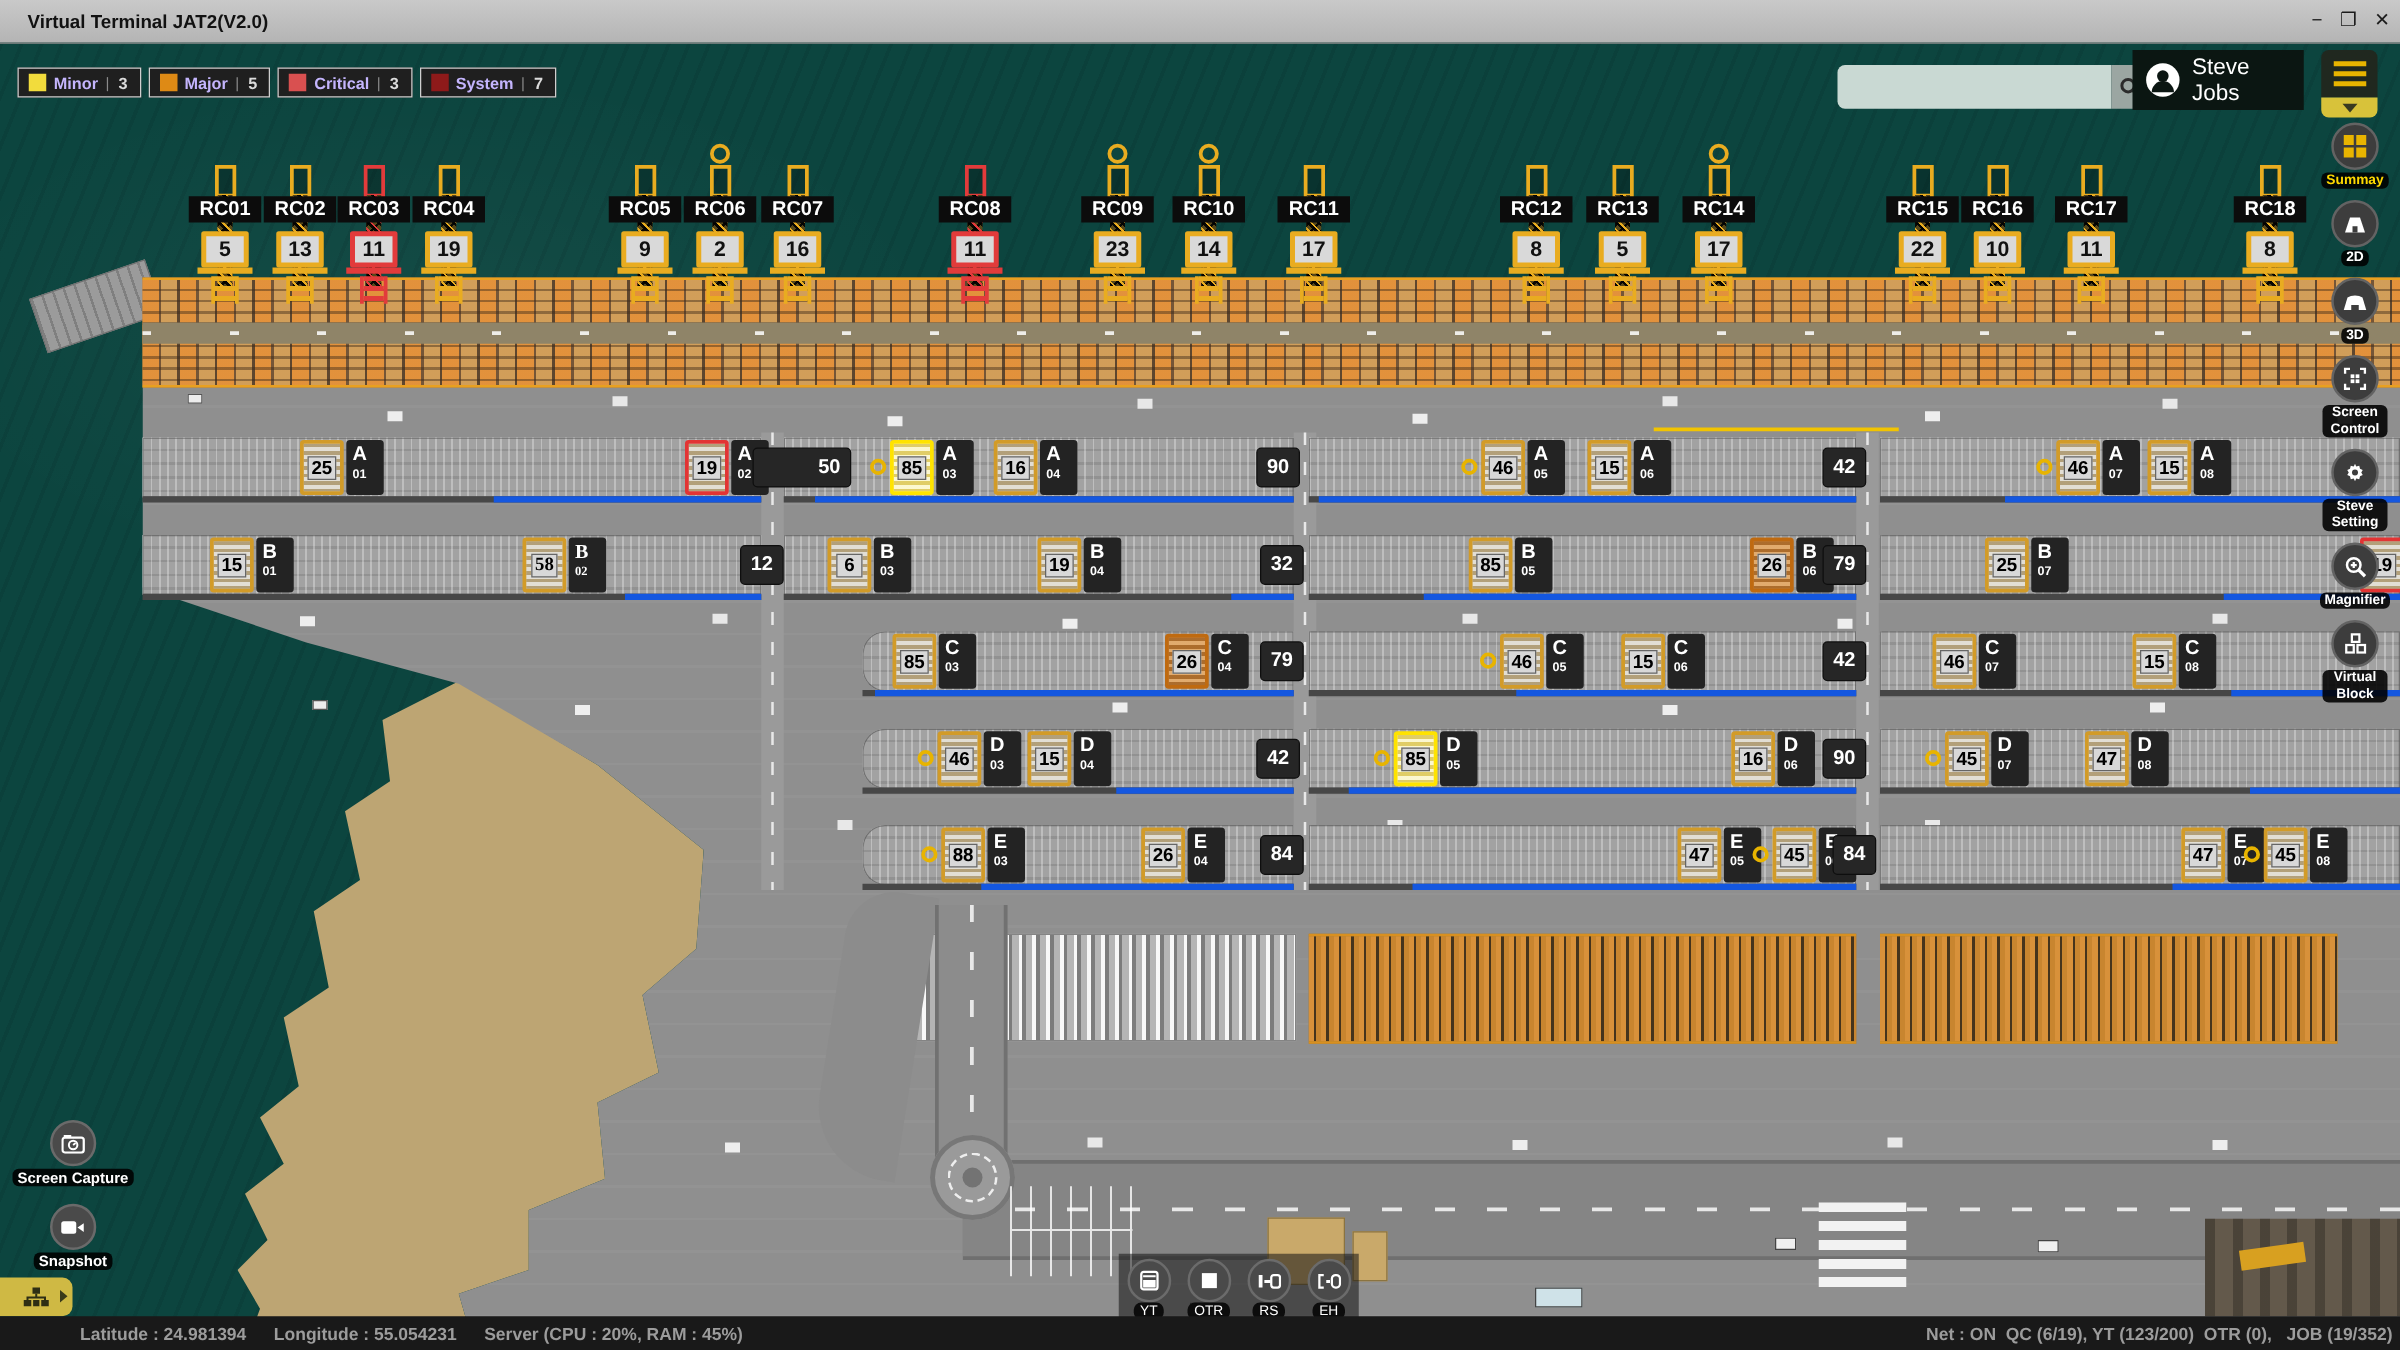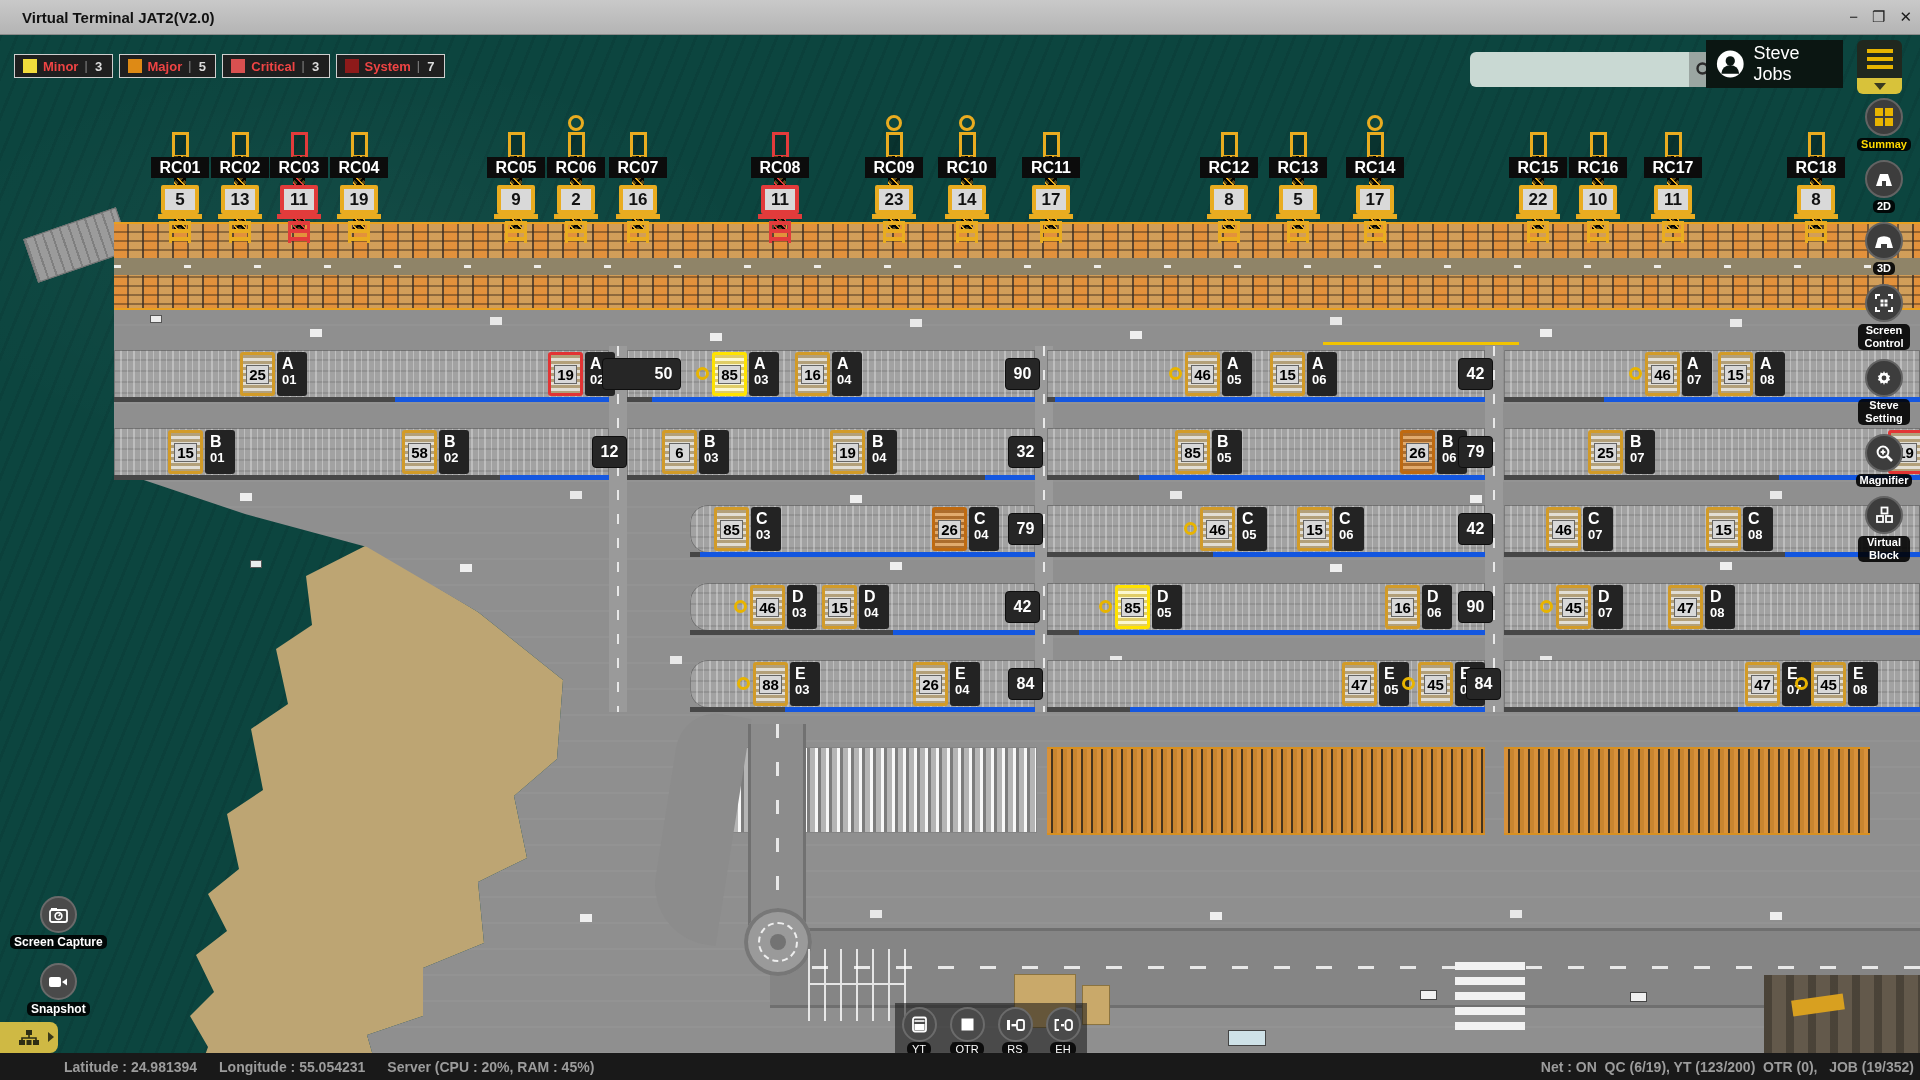--- a/index.html
+++ b/index.html
@@ -72,21 +72,21 @@
     border:3px solid #e8b400;border-radius:50%;}
   .block .cicon{box-sizing:border-box;width:35px;height:44px;border:3.5px solid var(--bc);
     border-radius:3px;display:flex;align-items:center;justify-content:center;
     background:#cfc8b8;
     background-image:repeating-linear-gradient(180deg, rgba(150,120,60,.5) 0 3px, rgba(255,255,255,.4) 3px 6px);}
   .block .num{background:#d8d8d8;border:1px solid #666;padding:0 2px;font-weight:bold;
     font-size:15px;line-height:17px;color:#000;min-width:15px;text-align:center;}
   .block .bay{box-sizing:border-box;width:30px;height:44px;margin-left:2px;background:#232323;
     border-radius:3px;color:#fff;padding:3px 0 0 5px;}
   .block .bay .l{display:block;font-weight:bold;font-size:16px;line-height:18px;}
-  .block .bay .n{display:block;font-weight:bold;font-size:13px;line-height:14px;}
+  .block .bay .n{display:block;font-weight:bold;font-size:10px;line-height:14px;}
   .block.selected{--bc:#ffe300;}
   .block.selected .cicon{background:#f8f0b0;
     background-image:repeating-linear-gradient(180deg, rgba(200,170,30,.5) 0 3px, rgba(255,255,240,.5) 3px 6px);}
   .block.major{--bc:#bf6a10;}
   .block.major .cicon{background:#cd8a45;
     background-image:repeating-linear-gradient(180deg, rgba(140,80,20,.5) 0 3px, rgba(255,220,170,.4) 3px 6px);}
   .block.critical{--bc:#e23434;}
   .endchip{position:absolute;width:33px;height:30px;background:#262626;border:1px solid #0e0e0e;
     border-radius:4px;color:#fff;font-weight:bold;font-size:16px;line-height:30px;
     text-align:center;z-index:6;}
@@ -110,21 +110,21 @@
   .crane .base::before{content:"";position:absolute;left:0;right:0;top:0;height:5px;background:var(--cc);}
   .crane .base::after{content:"";position:absolute;left:11px;top:7px;width:16px;height:22px;
     border-left:3px solid var(--cc);border-right:3px solid var(--cc);
     background:repeating-linear-gradient(180deg, var(--cc) 0 4px, transparent 4px 8px);}
 
   
   #alarms{position:absolute;left:14px;top:54px;display:flex;gap:6px;z-index:20;}
   .alarm-badge{height:22px;background:#1f1f1f;border:1.5px solid #cfcfcf;display:flex;
     align-items:center;padding:0 8px;gap:6px;}
   .alarm-badge .swatch{width:14px;height:14px;}
-  .alarm-badge .lbl{color:#ef4444;font-weight:bold;font-size:13px;}
+  .alarm-badge .lbl{color:#c4b5fd;font-weight:bold;font-size:13px;}
   .alarm-badge .sep{color:#8a8a8a;font-size:12px;}
   .alarm-badge .cnt{color:#dcdcdc;font-size:13px;font-weight:bold;min-width:10px;text-align:center;}
 
   
   #searchwrap{position:absolute;left:1470px;top:52px;width:247px;height:35px;display:flex;z-index:20;}
   #search-input{flex:1;border:0;outline:none;background:#c9d9d3;border-radius:6px 0 0 6px;
     padding:0 10px;font-size:15px;color:#234;}
   #search-btn{width:43px;border:0;background:#9ba6a2;border-radius:0 6px 6px 0;cursor:pointer;
     display:flex;align-items:center;justify-content:center;}
   #userpanel{position:absolute;left:1706px;top:40px;width:137px;height:48px;background:#0b1612;
@@ -705,21 +705,21 @@
 <div class="bluebar" style="left: 1779px; top: 475px; width: 141px;"></div>
 <div class="block normal" style="left: 168px; top: 430px;">
     <span class="cicon">
       <span class="num">15</span>
     </span>
     <span class="bay">
       <span class="l">B</span>
       <span class="n">01</span>
     </span>
   </div>
-<div class="block normal" style="left: 402px; top: 430px;">
+<div class="block normal" style="left: 418px; top: 430px; font-family: Liberation Serif, serif;">
     <span class="cicon">
       <span class="num">58</span>
     </span>
     <span class="bay">
       <span class="l">B</span>
       <span class="n">02</span>
     </span>
   </div>
 <div class="block normal" style="left: 662px; top: 430px;">
     <span class="cicon">

